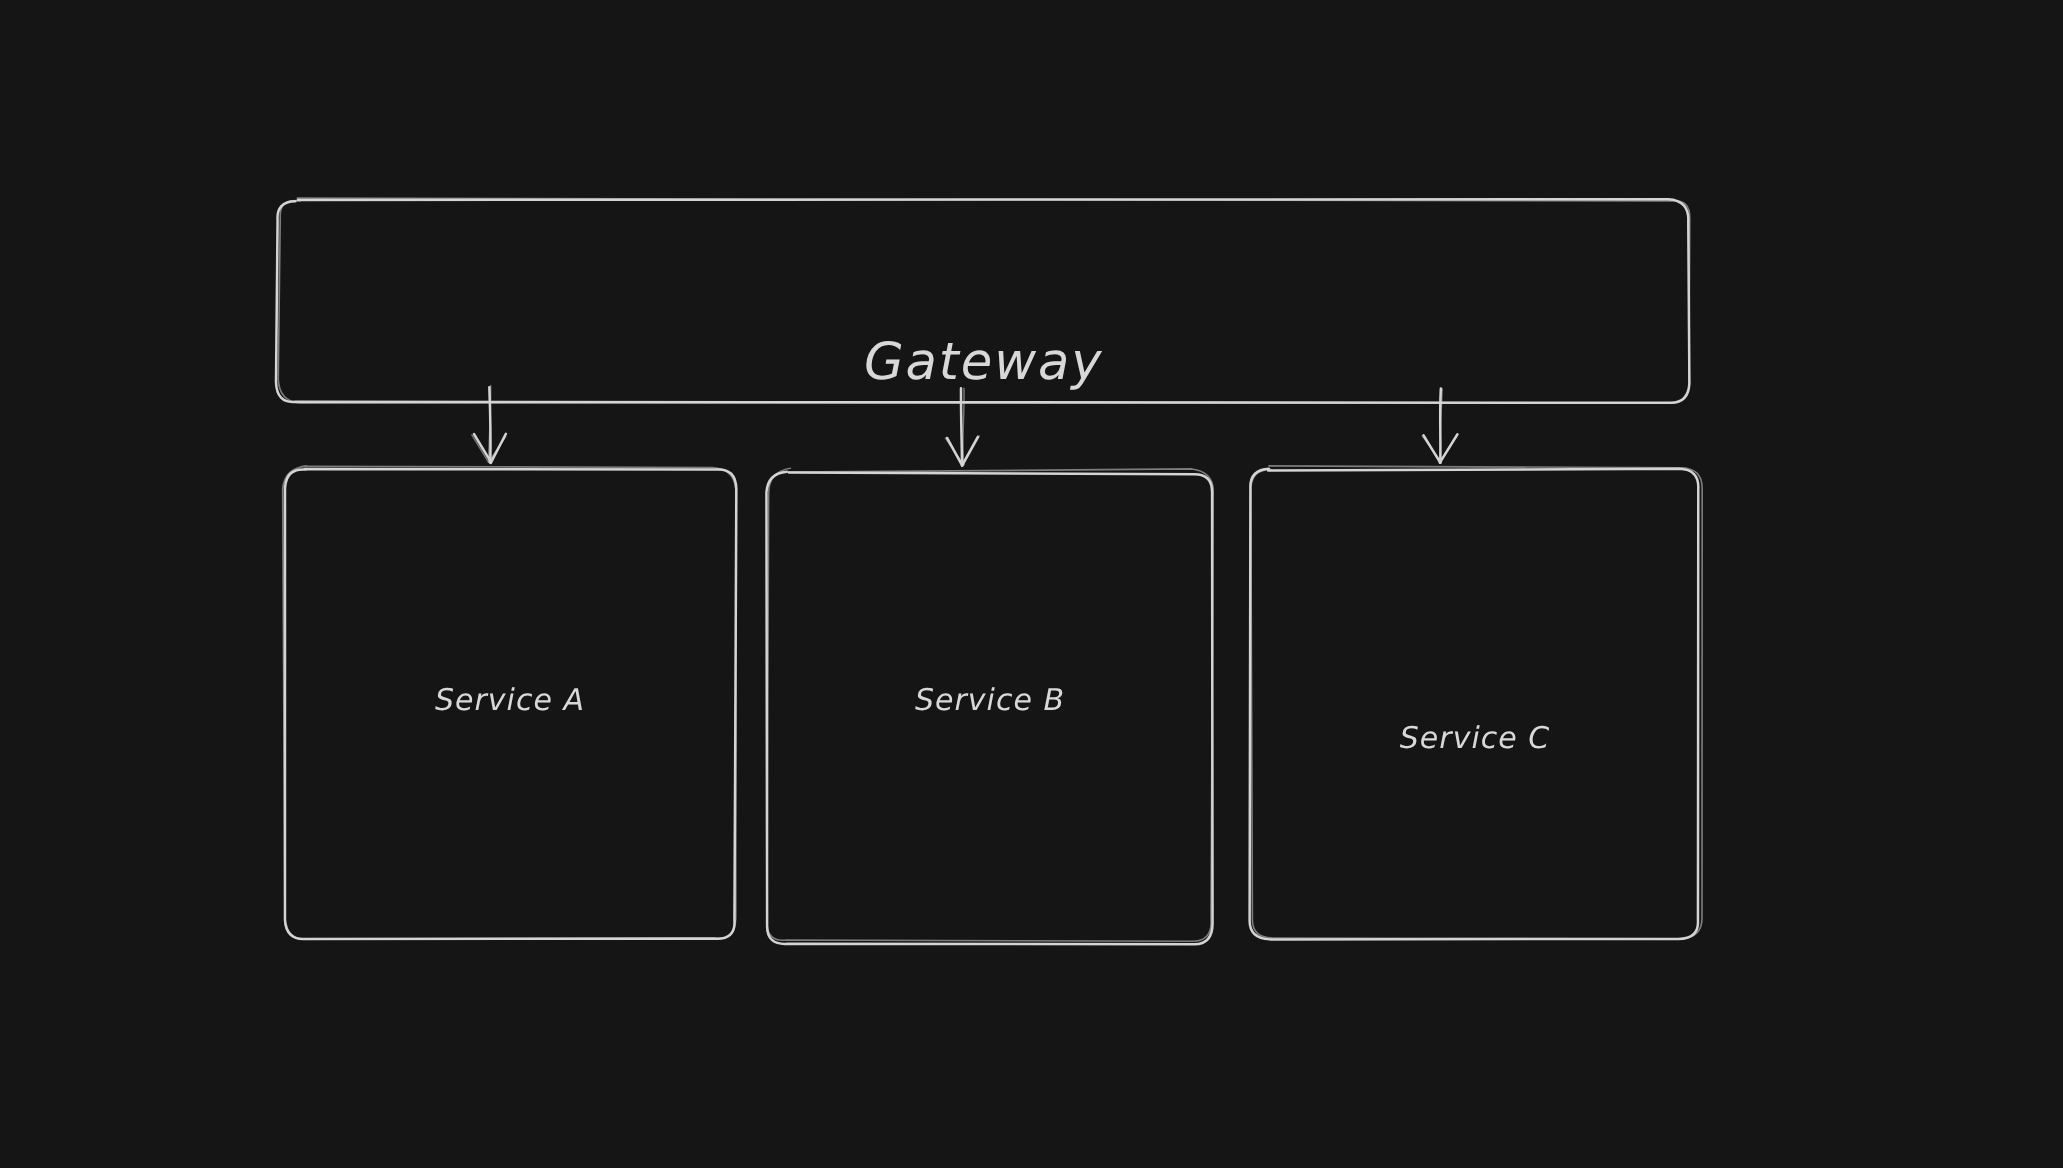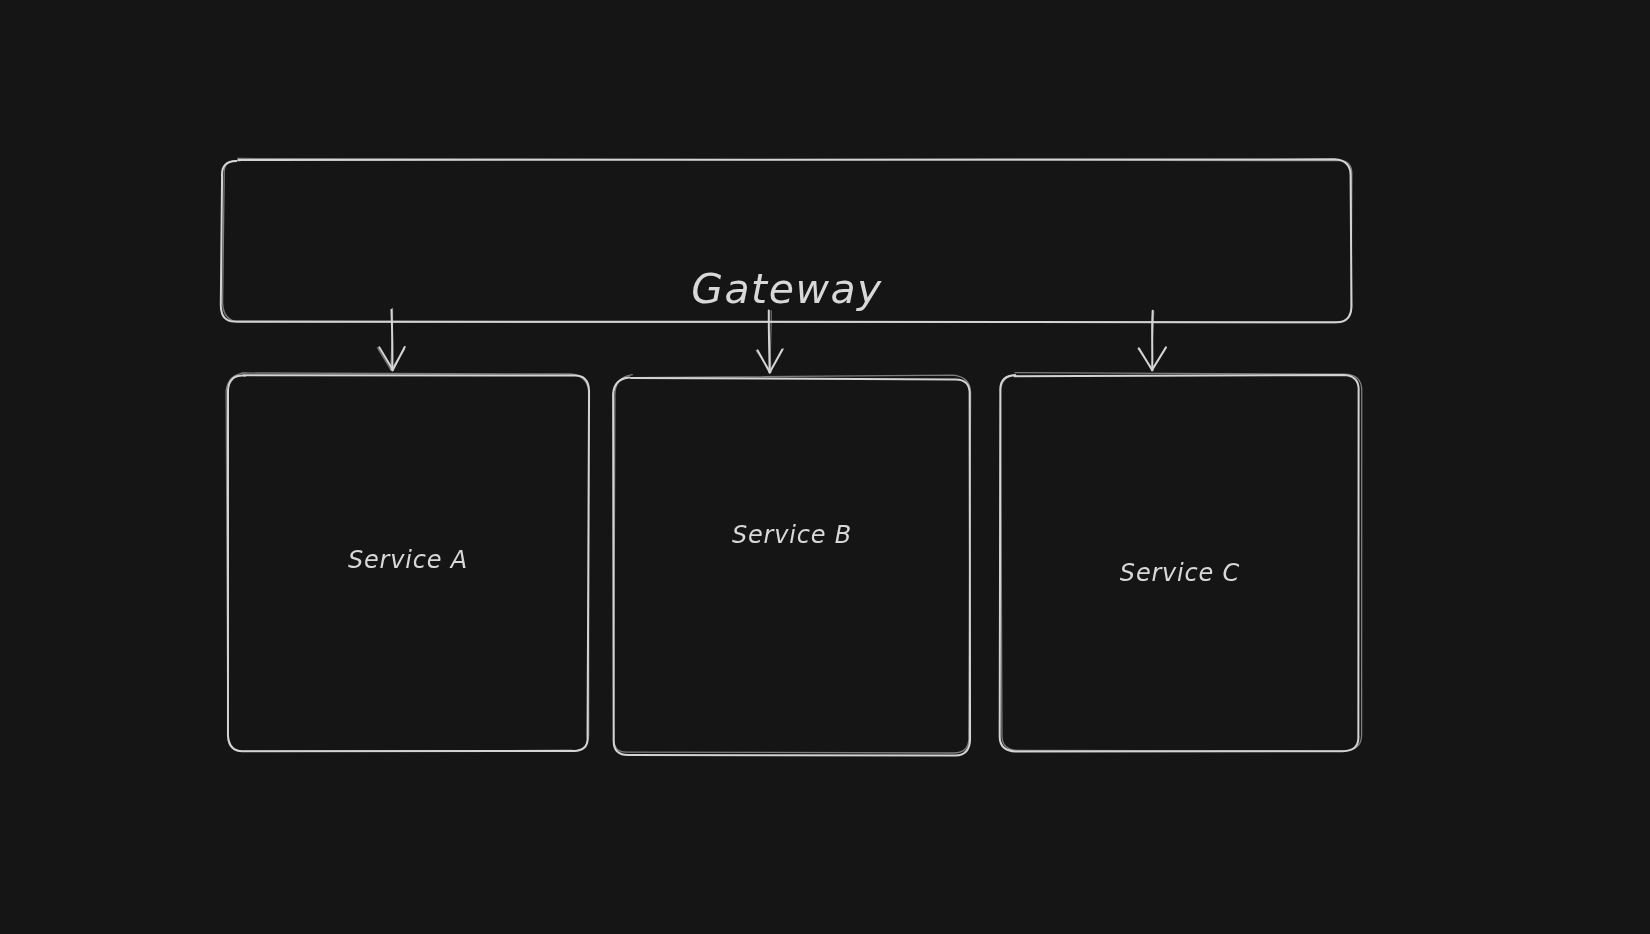--- a/index.html
+++ b/index.html
@@ -89,22 +89,22 @@
       </g>
   </svg>
 
   <div class="hit" style="left:222px; top:160px; width:1130px; height:162px;"></div>
   <div class="node-label label-gateway" style="left:222px; top:160px; width:1130px; height:162px; display:flex; align-items:center; justify-content:center;margin-top:48px;">Gateway</div>
 
   <div class="hit" style="left:228px; top:375px; width:360px; height:377px;"></div>
   <div class="node-label label-service" style="left:228px; top:545px; width:360px; height:30px; display:flex; align-items:center; justify-content:center;">Service A</div>
 
   <div class="hit" style="left:614px; top:378px; width:356px; height:377px;"></div>
-  <div class="node-label label-service" style="left:614px; top:520px; width:356px; height:30px; display:flex; align-items:center; justify-content:center;">Service B</div>
+  <div class="node-label label-service" style="left:614px; top:545px; width:356px; height:30px; display:flex; align-items:center; justify-content:center;">Service B</div>
 
   <div class="hit" style="left:1000px; top:375px; width:360px; height:375px;"></div>
-  <div class="node-label label-service" style="left:1000px; top:558px; width:360px; height:30px; display:flex; align-items:center; justify-content:center;">Service C</div>
+  <div class="node-label label-service" style="left:1000px; top:575px; width:360px; height:30px; display:flex; align-items:center; justify-content:center;">Service C</div>
 
   <div class="hit" style="left:378px; top:308px; width:28px; height:48px;"></div>
   <div class="hit" style="left:756px; top:308px; width:28px; height:48px;"></div>
   <div class="hit" style="left:1138px; top:308px; width:28px; height:48px;"></div>
 
 </div>
 
 </body></html>

